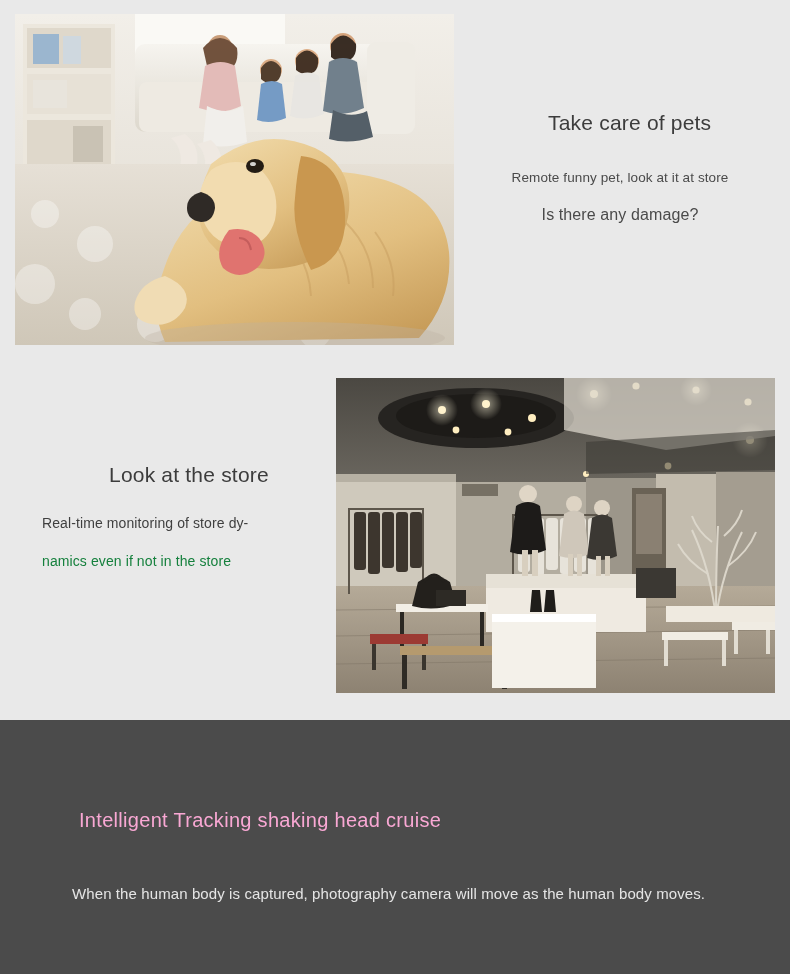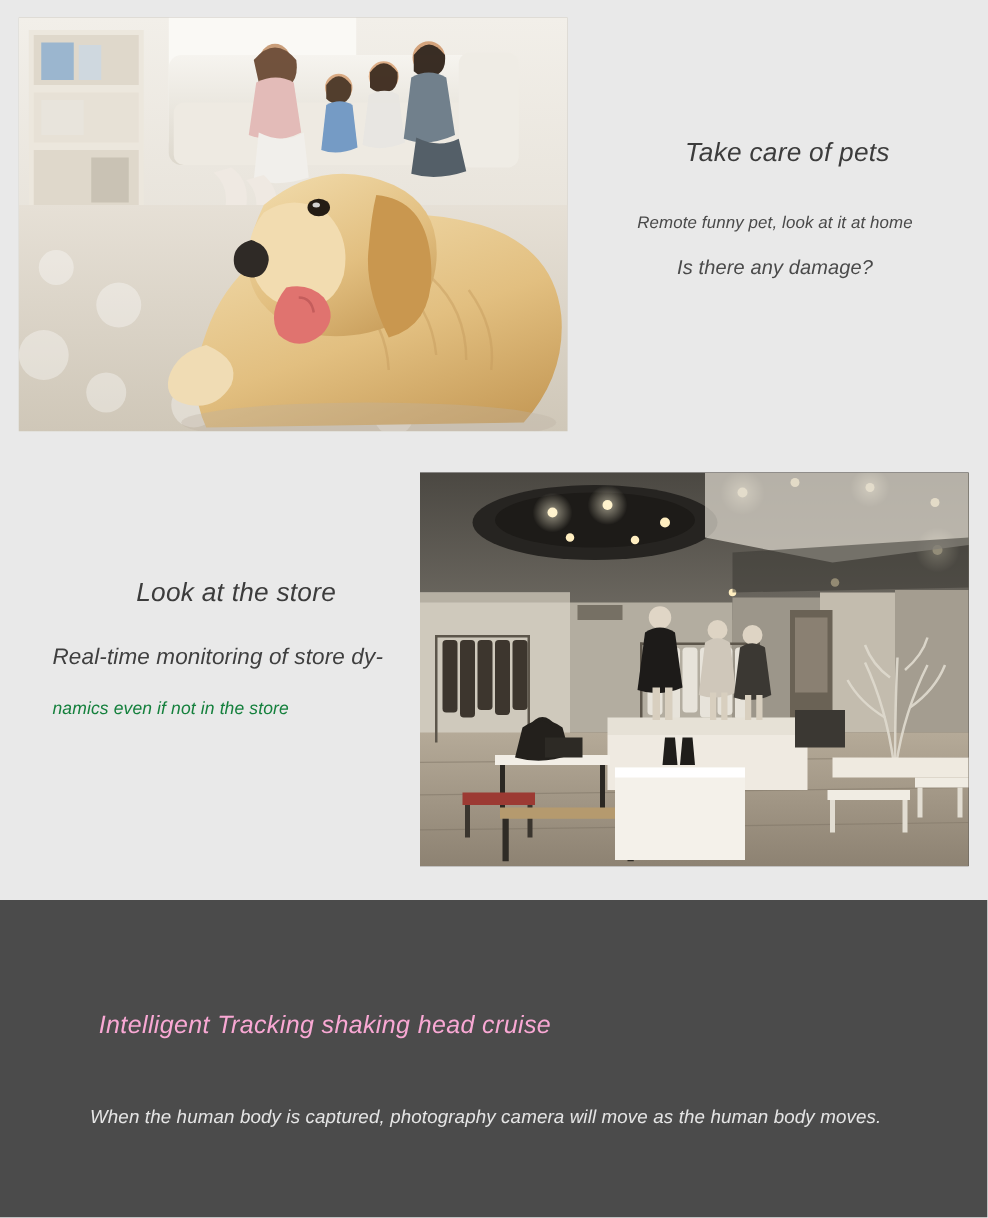--- a/index.html
+++ b/index.html
@@ -13,21 +13,20 @@
     font-family: "Liberation Sans", sans-serif;
     overflow: hidden;
     position: relative;
   }
 
   .page {
     width: 790px;
     height: 820px;
     position: relative;
     background: #e9e9e9;
-    font-style: italic;
   }
 
   
   .section-pets {
     position: absolute;
     left: 0; top: 0;
     width: 790px;
     height: 362px;
     background: #e9e9e9;
   }
@@ -101,21 +100,21 @@
   .store-title {
     font-size: 21px;
     color: #3c3c3c;
     line-height: 26px;
     padding-left: 89px;
     font-weight: 400;
     letter-spacing: 0.2px;
   }
   .store-line1 {
     margin-top: 27px;
-    font-size: 18px;
+    font-size: 14px;
     color: #3f3f3f;
     padding-left: 22px;
     letter-spacing: 0.1px;
   }
   .store-line2 {
     margin-top: 22px;
     font-size: 14px;
     color: #15803d;
     padding-left: 22px;
     letter-spacing: 0.1px;
@@ -260,21 +259,21 @@
         <path d="M224 224 q10 0 12 12" stroke="#c45d5c" stroke-width="2" fill="none"></path>
 
         <path d="M150 262 q-24 6 -30 26 q-4 18 16 22 q22 4 34 -16 q8 -20 -20 -32z" fill="#f0dcb4"></path>
 
         <ellipse cx="280" cy="324" rx="150" ry="16" fill="#bdb3a2" opacity="0.35"></ellipse>
       </svg>
     </div>
 
     <div class="pets-text">
       <div class="pets-title">Take care of pets</div>
-      <div class="pets-line1">Remote funny pet, look at it at home</div>
+      <div class="pets-line1">Remote funny pet, look at it at store</div>
       <div class="pets-line2">Is there any damage?</div>
     </div>
   </div>
 
   <div class="section-store">
 
     <div class="store-text">
       <div class="store-title">Look at the store</div>
       <div class="store-line1">Real-time monitoring of store dy-</div>
       <div class="store-line2">namics even if not in the store</div>

